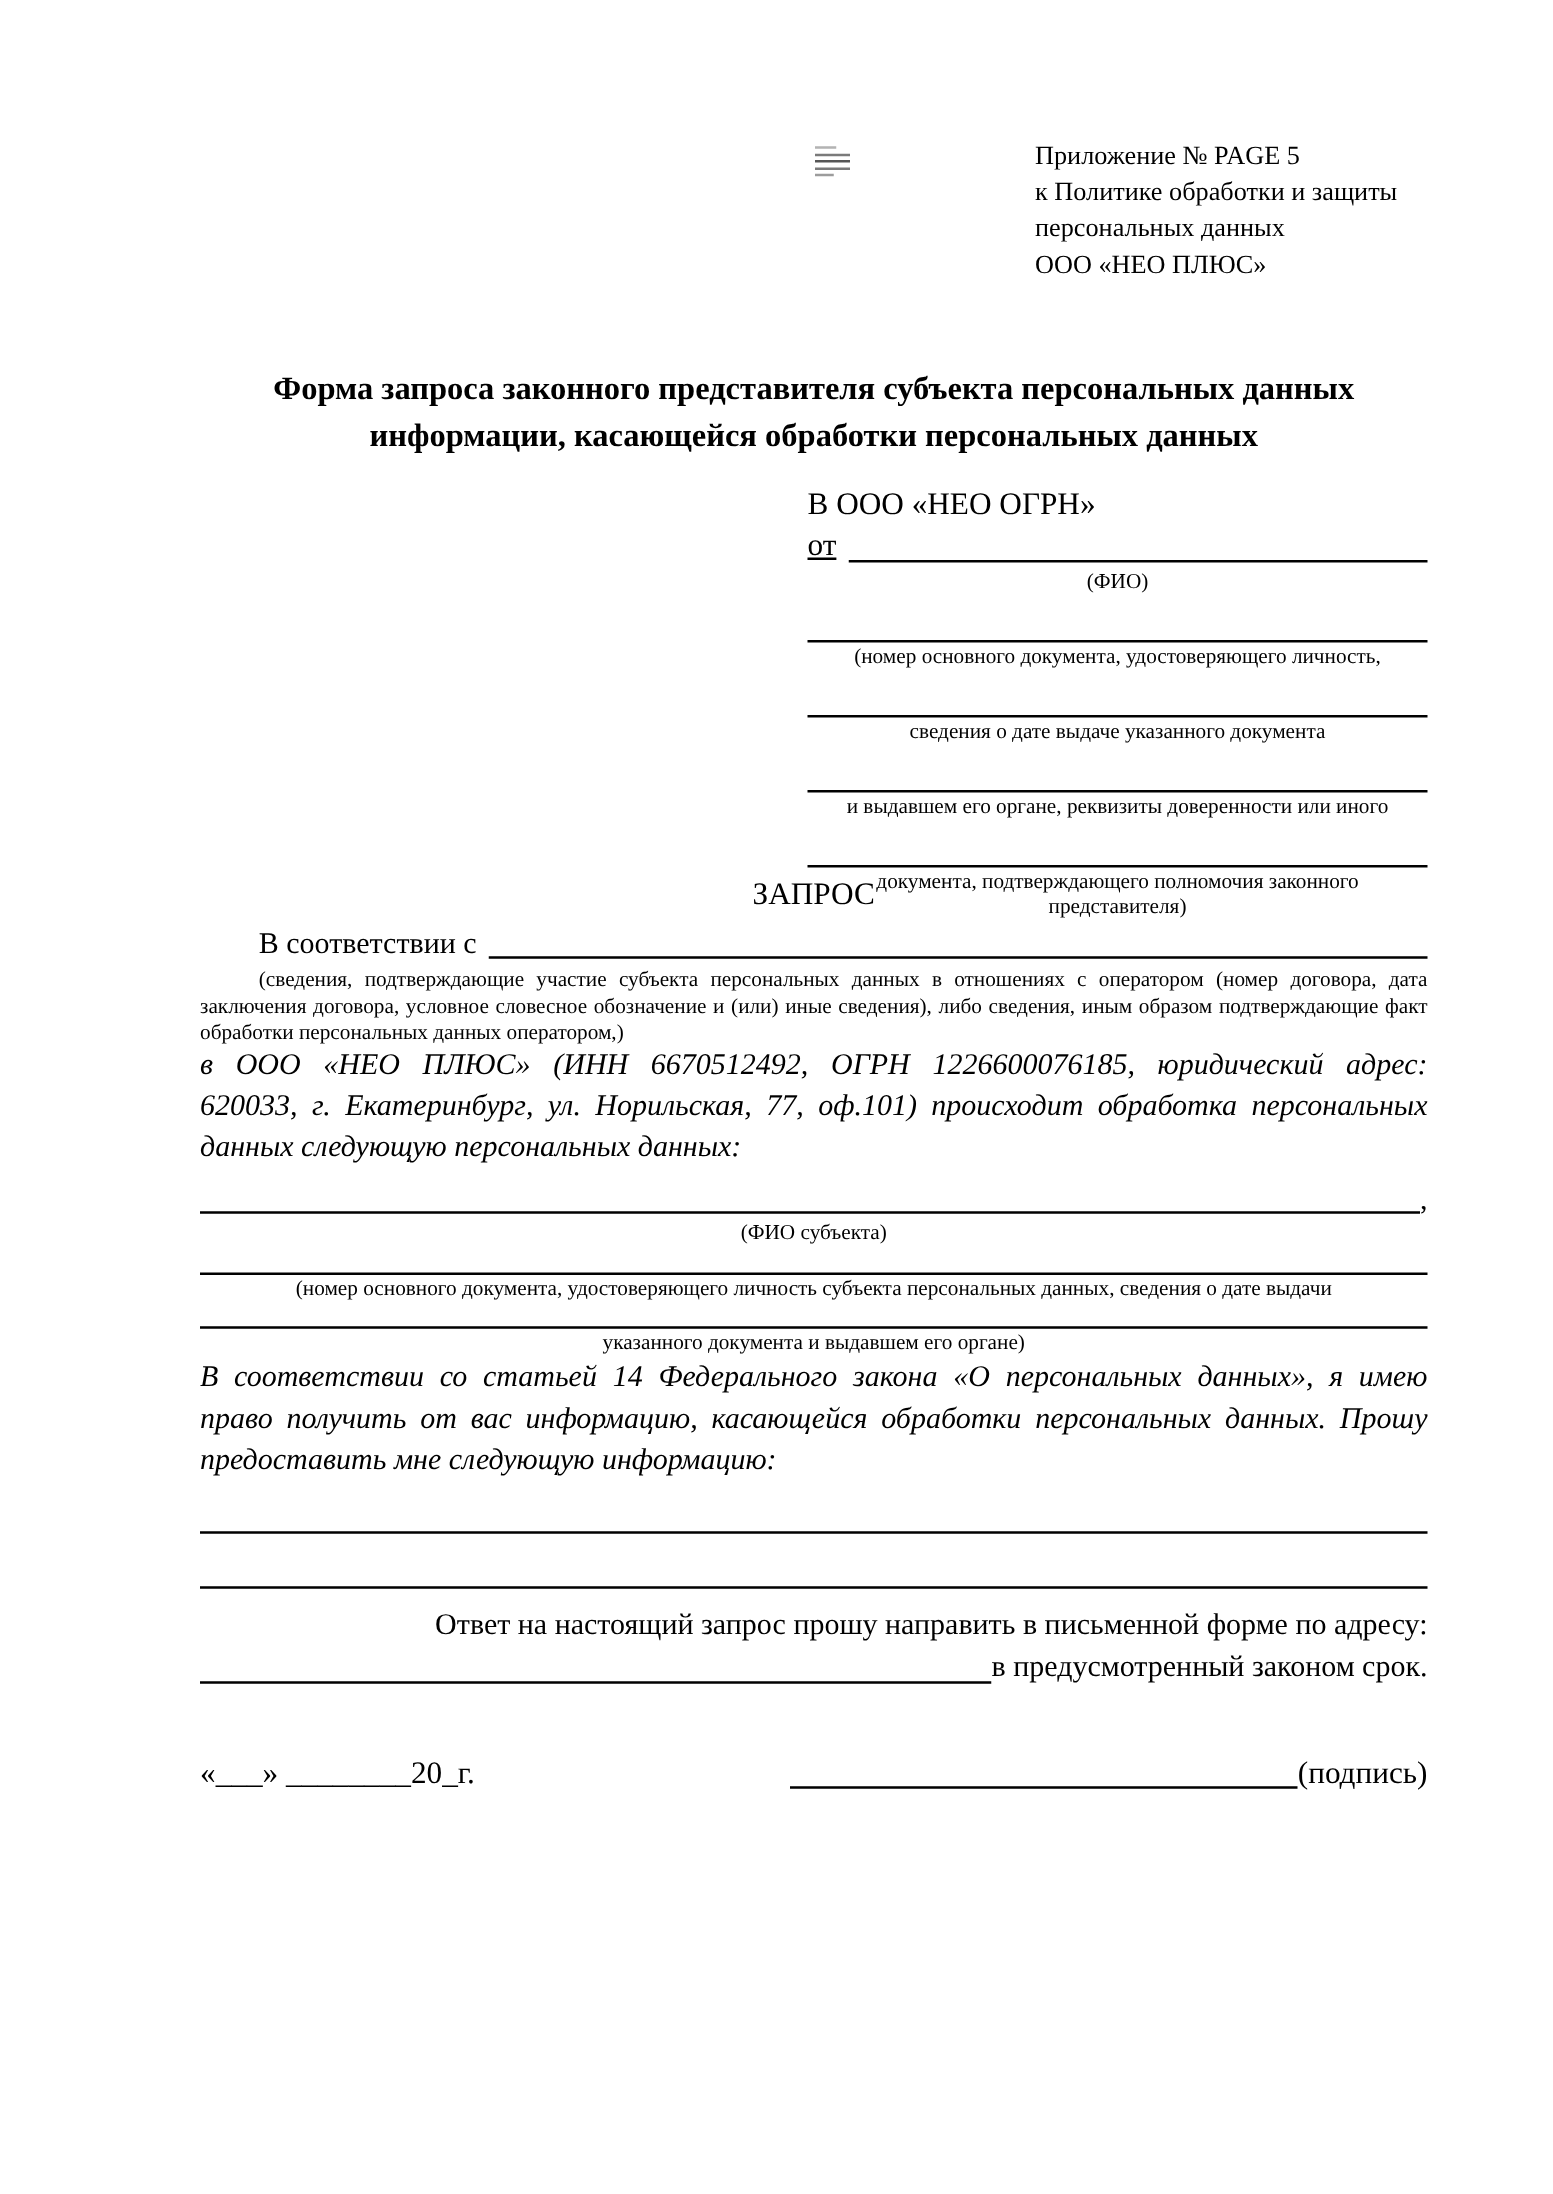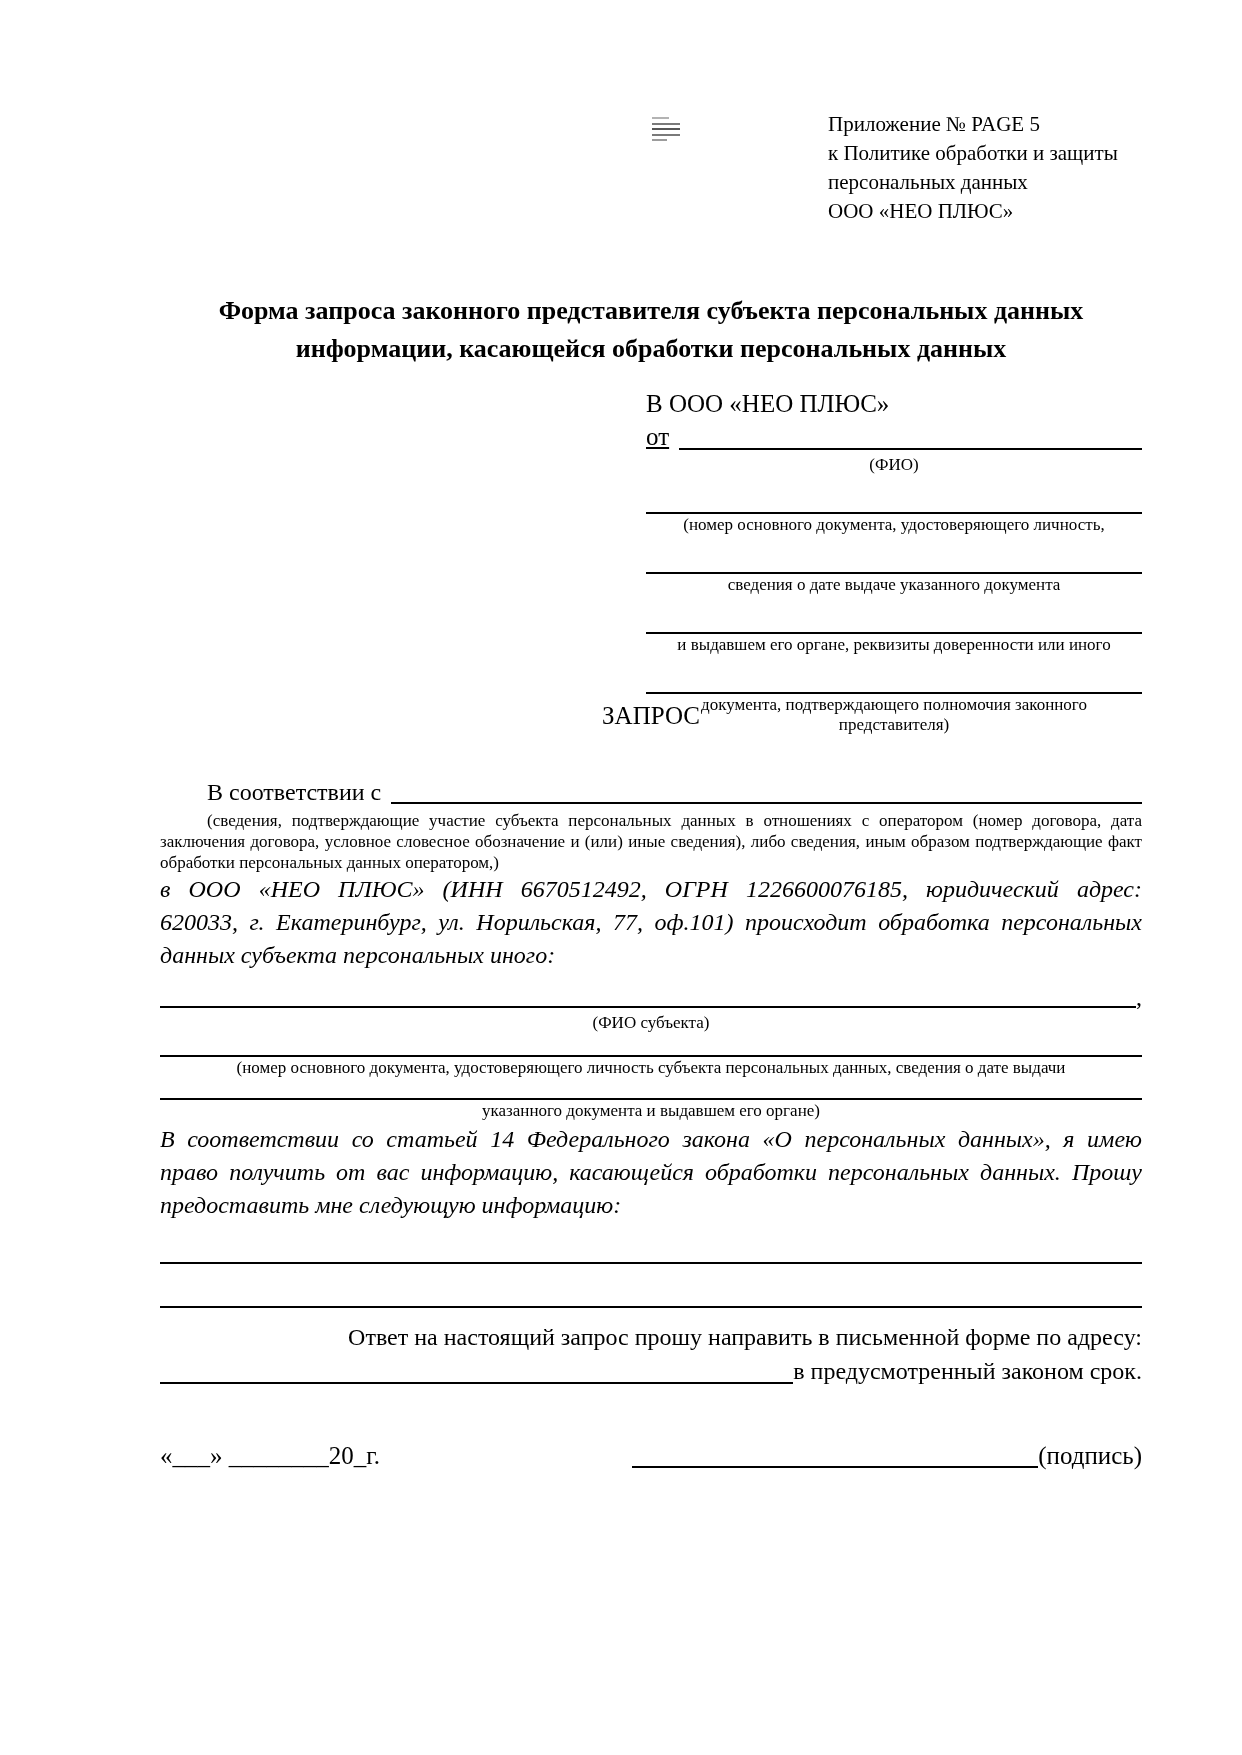--- a/index.html
+++ b/index.html
@@ -34,21 +34,21 @@
   .from-row{line-height:34px;text-decoration:underline;}
   .from-row span:first-child{padding-right:10px;}
 
   .cap{font-size:17px;line-height:20px;text-align:center;margin-top:1px;}
   .blankrow{border-bottom:2px solid #000;height:0;}
   .addr .blankrow{margin-top:37px;}
 
   .main{position:absolute;left:160px;top:700px;width:982px;font-size:24px;}
   .zapros{text-align:center;font-size:25px;line-height:32px;margin-bottom:7px;}
   .intro{line-height:32px;}
-  .intro-label{padding-left:47px;padding-right:10px;white-space:nowrap;margin-top:37px;}
+  .intro-label{padding-left:47px;padding-right:10px;white-space:nowrap;}
 
   .fineprint{font-size:17px;line-height:21px;margin-top:2px;}
   .fineprint .jl{text-align:justify;text-align-last:justify;}
   .fineprint .first{padding-left:47px;}
 
   .para{line-height:33px;font-style:italic;}
   .jline{text-align:justify;text-align-last:justify;}
 
   .subj{margin-top:10px;line-height:30px;}
   .main .blankrow.b2{margin-top:22px;}
@@ -86,21 +86,21 @@
     <div>персональных данных</div>
     <div>ООО «НЕО ПЛЮС»</div>
   </div>
 
   <div class="title">
     <div>Форма запроса законного представителя субъекта персональных данных</div>
     <div>информации, касающейся обработки персональных данных</div>
   </div>
 
   <div class="addr">
-    <div class="addr-to">В ООО «НЕО ПЛЮС»</div>
+    <div class="addr-to">В ООО «НЕО ОГРН»</div>
     <div class="row from-row">
       <span>от</span>
       <span class="fill"></span>
     </div>
     <div class="cap">(ФИО)</div>
 
     <div class="blankrow"></div>
     <div class="cap">(номер основного документа, удостоверяющего личность,</div>
 
     <div class="blankrow"></div>
@@ -123,21 +123,21 @@
 
     <div class="fineprint">
       <div class="jl first">(сведения, подтверждающие участие субъекта персональных данных в отношениях с оператором (номер договора, дата</div>
       <div class="jl">заключения договора, условное словесное обозначение и (или) иные сведения), либо сведения, иным образом подтверждающие факт</div>
       <div>обработки персональных данных оператором,)</div>
     </div>
 
     <div class="para">
       <div class="jline">в ООО «НЕО ПЛЮС» (ИНН 6670512492, ОГРН 1226600076185, юридический адрес:</div>
       <div class="jline">620033, г. Екатеринбург, ул. Норильская, 77, оф.101)  происходит обработка персональных</div>
-      <div>данных субъекта персональных иного:</div>
+      <div>данных следующую персональных данных:</div>
     </div>
 
     <div class="row subj">
       <span class="fill"></span>
       <span>,</span>
     </div>
     <div class="cap">(ФИО субъекта)</div>
 
     <div class="blankrow b2"></div>
     <div class="cap">(номер основного документа, удостоверяющего личность субъекта персональных данных, сведения о дате выдачи</div>

